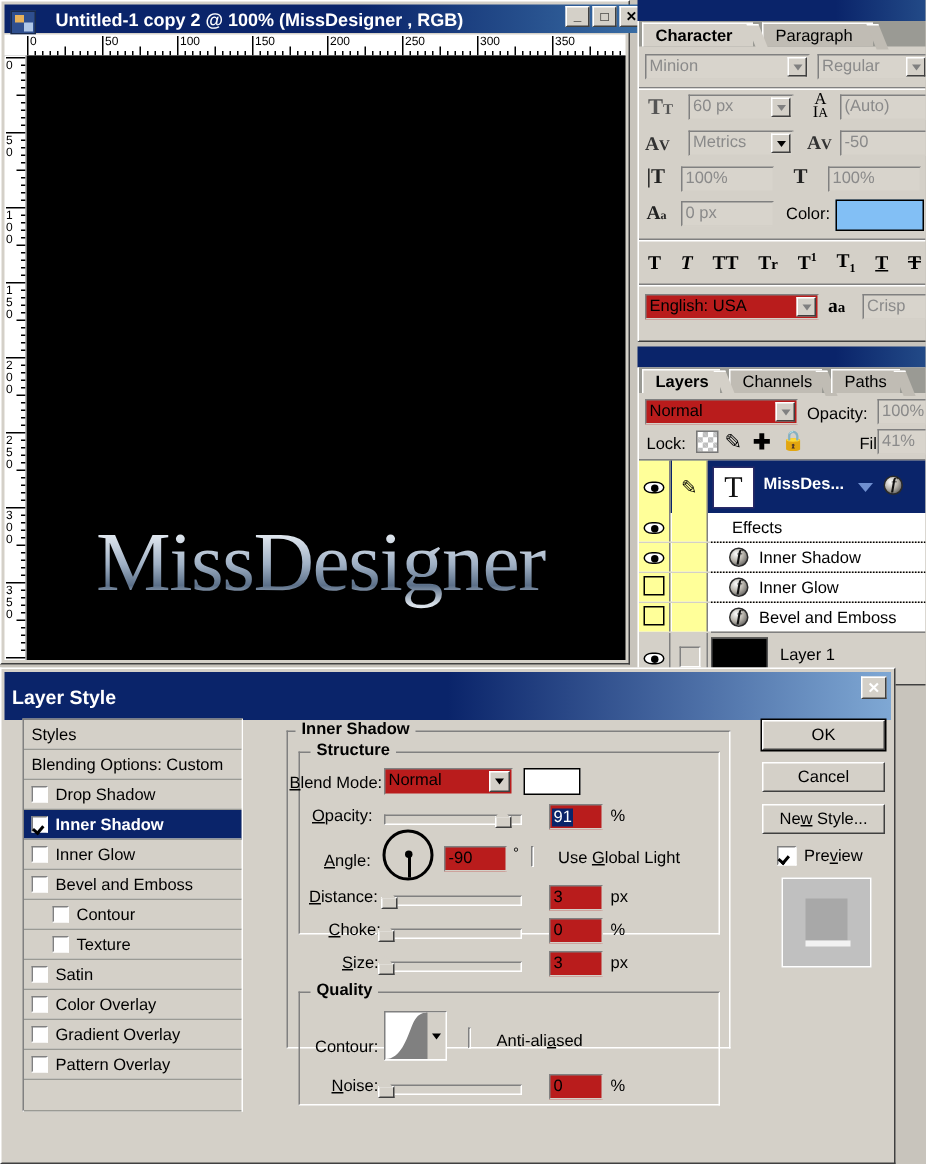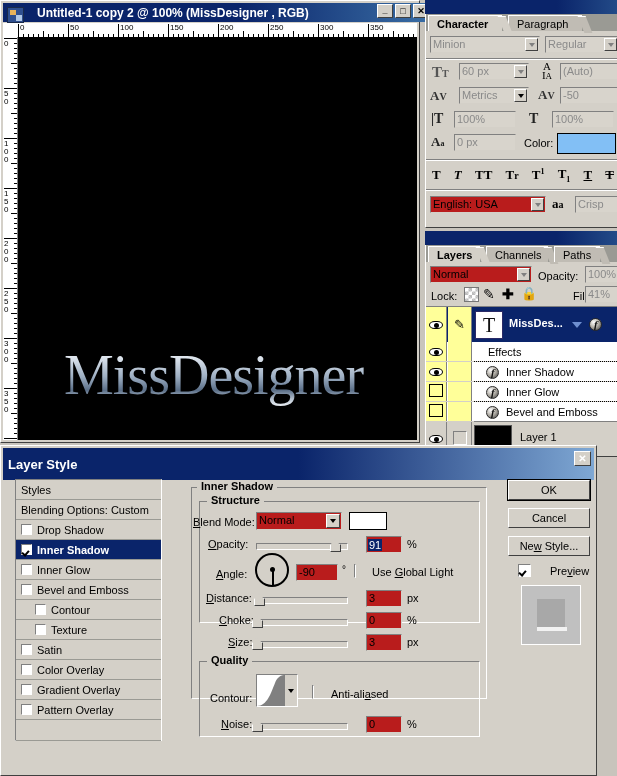--- a/index.html
+++ b/index.html
@@ -747,21 +747,21 @@
 
   <div class="btn def abs" style="left:507px;top:34px;width:82px;height:20px;">
     <span>OK</span>
   </div>
   <div class="btn abs" style="left:507px;top:62px;width:82px;height:20px;">
     <span>Cancel</span>
   </div>
   <div class="btn abs" style="left:507px;top:90px;width:82px;height:20px;">
     <span>Ne<span class="ul">w</span> Style...</span>
   </div>
-  <div class="abs" style="left:517px;top:118px;display:flex;align-items:center;gap:19px;">
+  <div class="abs" style="left:517px;top:118px;display:flex;align-items:center;gap:5px;">
     <span class="cbx on" style="width:13px;height:13px;"></span>
     <span class="lbl">Pre<span class="ul">v</span>iew</span>
   </div>
   <div class="abs" style="left:520px;top:139px;width:60px;height:60px;background:#c0c0c0;border:1px solid #fff;box-sizing:border-box;">
     <div style="position:absolute;left:15px;top:13px;width:28px;height:28px;background:#a8a8a8;"></div>
     <div style="position:absolute;left:15px;top:41px;width:30px;height:4px;background:#f2f2f2;"></div>
   </div>
 </div>
 
 </body></html>

